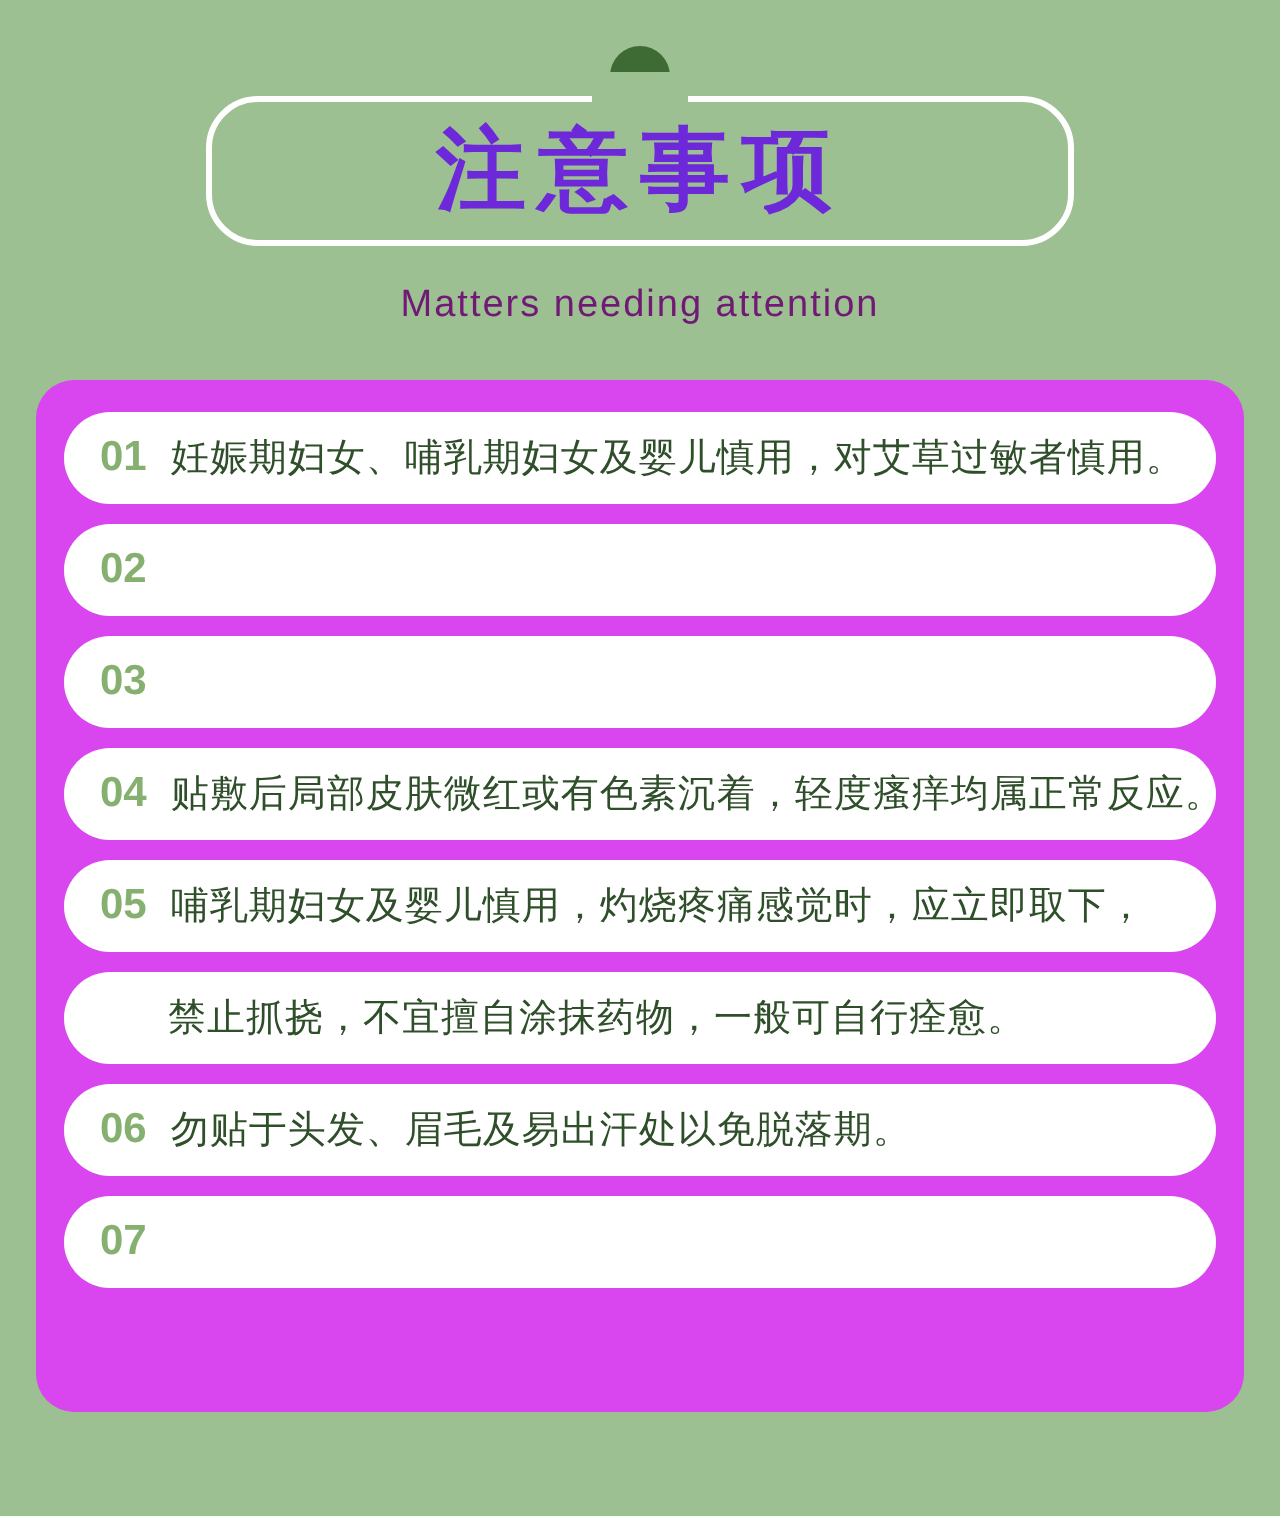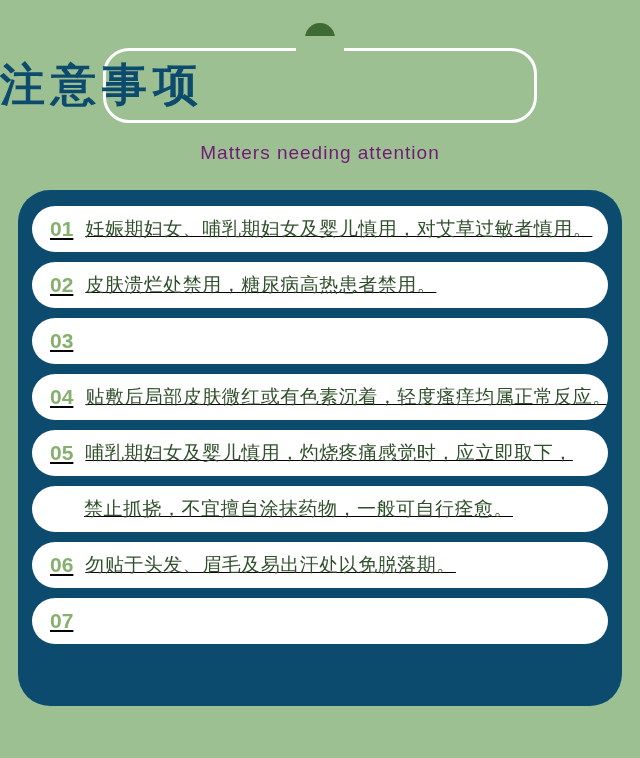--- a/index.html
+++ b/index.html
@@ -50,25 +50,25 @@
     width: 48px;
     height: 20px;
     background: #9cc091;
     border-radius: 4px;
   }
   .title-text {
     position: absolute;
     left: 0;
     top: 57px;
     width: 640px;
-    text-align: left;
+    text-align: center;
     font-size: 45px;
     font-weight: bold;
     letter-spacing: 6px;
-    color: #0c4a6e;
+    color: #6d28d9;
     z-index: 4;
     line-height: 56px;
   }
   .subtitle-text {
     position: absolute;
     left: 0;
     top: 142px;
     width: 640px;
     text-align: center;
     font-size: 19px;
@@ -76,25 +76,24 @@
     letter-spacing: 1px;
   }
 
   
   .panel {
     position: absolute;
     left: 18px;
     top: 190px;
     width: 604px;
     height: 516px;
-    background: #0c4a6e;
-    border-radius: 32px;
+    background: #d946ef;
+    border-radius: 19px;
     box-sizing: border-box;
     padding: 16px 14px;
-    text-decoration: underline;
   }
 
   .item {
     display: flex;
     align-items: center;
     background: #ffffff;
     border-radius: 28px;
     height: 46px;
     margin-bottom: 10px;
     padding: 0 18px;
@@ -133,21 +132,20 @@
 
 <div class="panel">
 
   <div class="item">
     <span class="num">01</span>
     <span class="txt">妊娠期妇女、哺乳期妇女及婴儿慎用，对艾草过敏者慎用。</span>
   </div>
 
   <div class="item">
     <span class="num">02</span>
-    <span class="txt">皮肤溃烂处禁用，糖尿病高热患者禁用。</span>
   </div>
 
   <div class="item">
     <span class="num">03</span>
   </div>
 
   <div class="item">
     <span class="num">04</span>
     <span class="txt">贴敷后局部皮肤微红或有色素沉着，轻度瘙痒均属正常反应。</span>
   </div>

